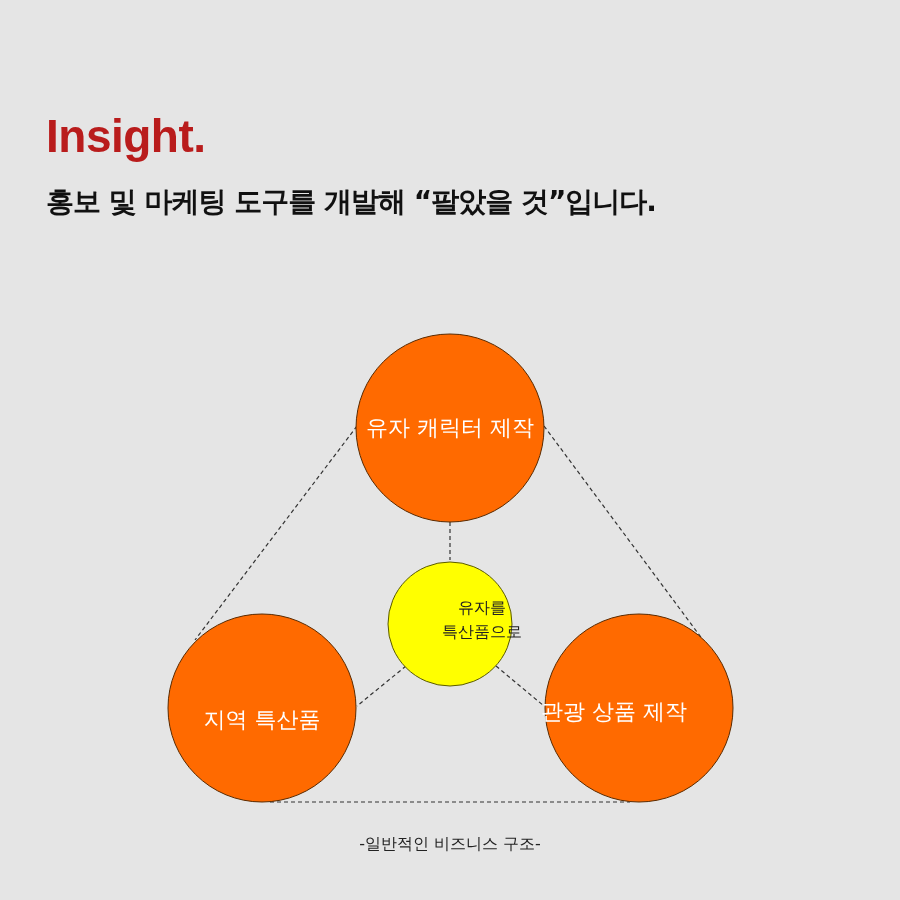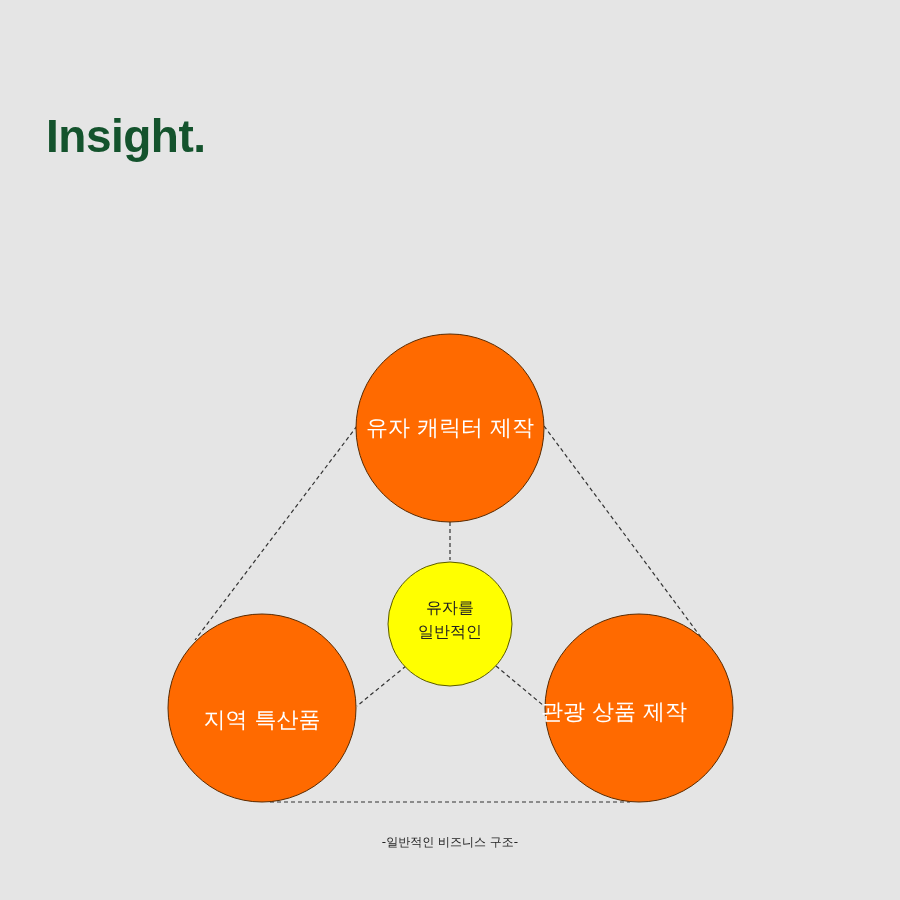--- a/index.html
+++ b/index.html
@@ -4,47 +4,48 @@
   <style>
     html, body { margin: 0; padding: 0; }
     body {
       width: 900px; height: 900px; background: #e5e5e5;
       position: relative; overflow: hidden;
       font-family: "DejaVu Sans", "Liberation Sans", sans-serif;
     }
     .title {
       position: absolute; left: 46px; top: 108px;
       font-family: "Liberation Sans", "DejaVu Sans", sans-serif;
-      font-weight: bold; font-size: 46px; color: #14532d; letter-spacing: -0.5px;
+      font-weight: bold; font-size: 46px; color: #b91c1c; letter-spacing: -0.5px;
       line-height: 56px;
     }
     .headline {
       position: absolute; left: 46px; top: 176px;
       font-weight: bold; font-size: 28px; color: #111; line-height: 52px;
       letter-spacing: -1px;
     }
     .headline div { white-space: nowrap; }
     svg.diagram { position: absolute; left: 0; top: 0; }
     .node-label {
       position: absolute; text-align: center; color: #fff;
       font-size: 22px; line-height: 24px; white-space: nowrap;
       transform: translate(-50%, -50%);
     }
-    .node-label.center { color: #222; font-size: 16px; }
+    .node-label.center { color: #222; font-size: 16px; margin-left: 32px; }
     .caption {
       position: absolute; left: 0; width: 900px; top: 834px;
-      text-align: center; font-size: 12px; color: #222;
+      text-align: center; font-size: 16px; color: #222;
     }
   </style>
 </head>
 <body>
 
 <div class="title">Insight.</div>
 
 <div class="headline">
+  <div>홍보 및 마케팅 도구를 개발해 “팔았을 것”입니다.</div>
 </div>
 
 <svg class="diagram" width="900" height="900" viewBox="0 0 900 900">
   <g stroke="#333" stroke-width="1.2" stroke-dasharray="4,3" fill="none">
     <line x1="357" y1="426" x2="195" y2="640"></line>
     <line x1="544" y1="426" x2="703" y2="640"></line>
     <line x1="270" y1="802" x2="630" y2="802"></line>
     <line x1="450" y1="522" x2="450" y2="560"></line>
     <line x1="406" y1="666" x2="357" y2="706"></line>
     <line x1="496" y1="666" x2="544" y2="706"></line>
@@ -53,16 +54,16 @@
   <circle cx="262" cy="708" r="94" fill="#ff6a00" stroke="#5a2a00" stroke-width="1"></circle>
   <circle cx="639" cy="708" r="94" fill="#ff6a00" stroke="#5a2a00" stroke-width="1"></circle>
   <circle cx="450" cy="624" r="62" fill="#ffff00" stroke="#5a5a00" stroke-width="1"></circle>
 </svg>
 
 <div class="node-label" style="left:450px; top:428px;">유자 캐릭터 제작</div>
 <div class="node-label" style="left:262px; top:720px;">지역 특산품</div>
 <div class="node-label" style="left:614px; top:712px;">관광 상품 제작</div>
 <div class="node-label center" style="left:450px; top:620px;">
   <div>유자를</div>
-  <div>일반적인</div>
+  <div>특산품으로</div>
 </div>
 
 <div class="caption">-일반적인 비즈니스 구조-</div>
 
 </body></html>

